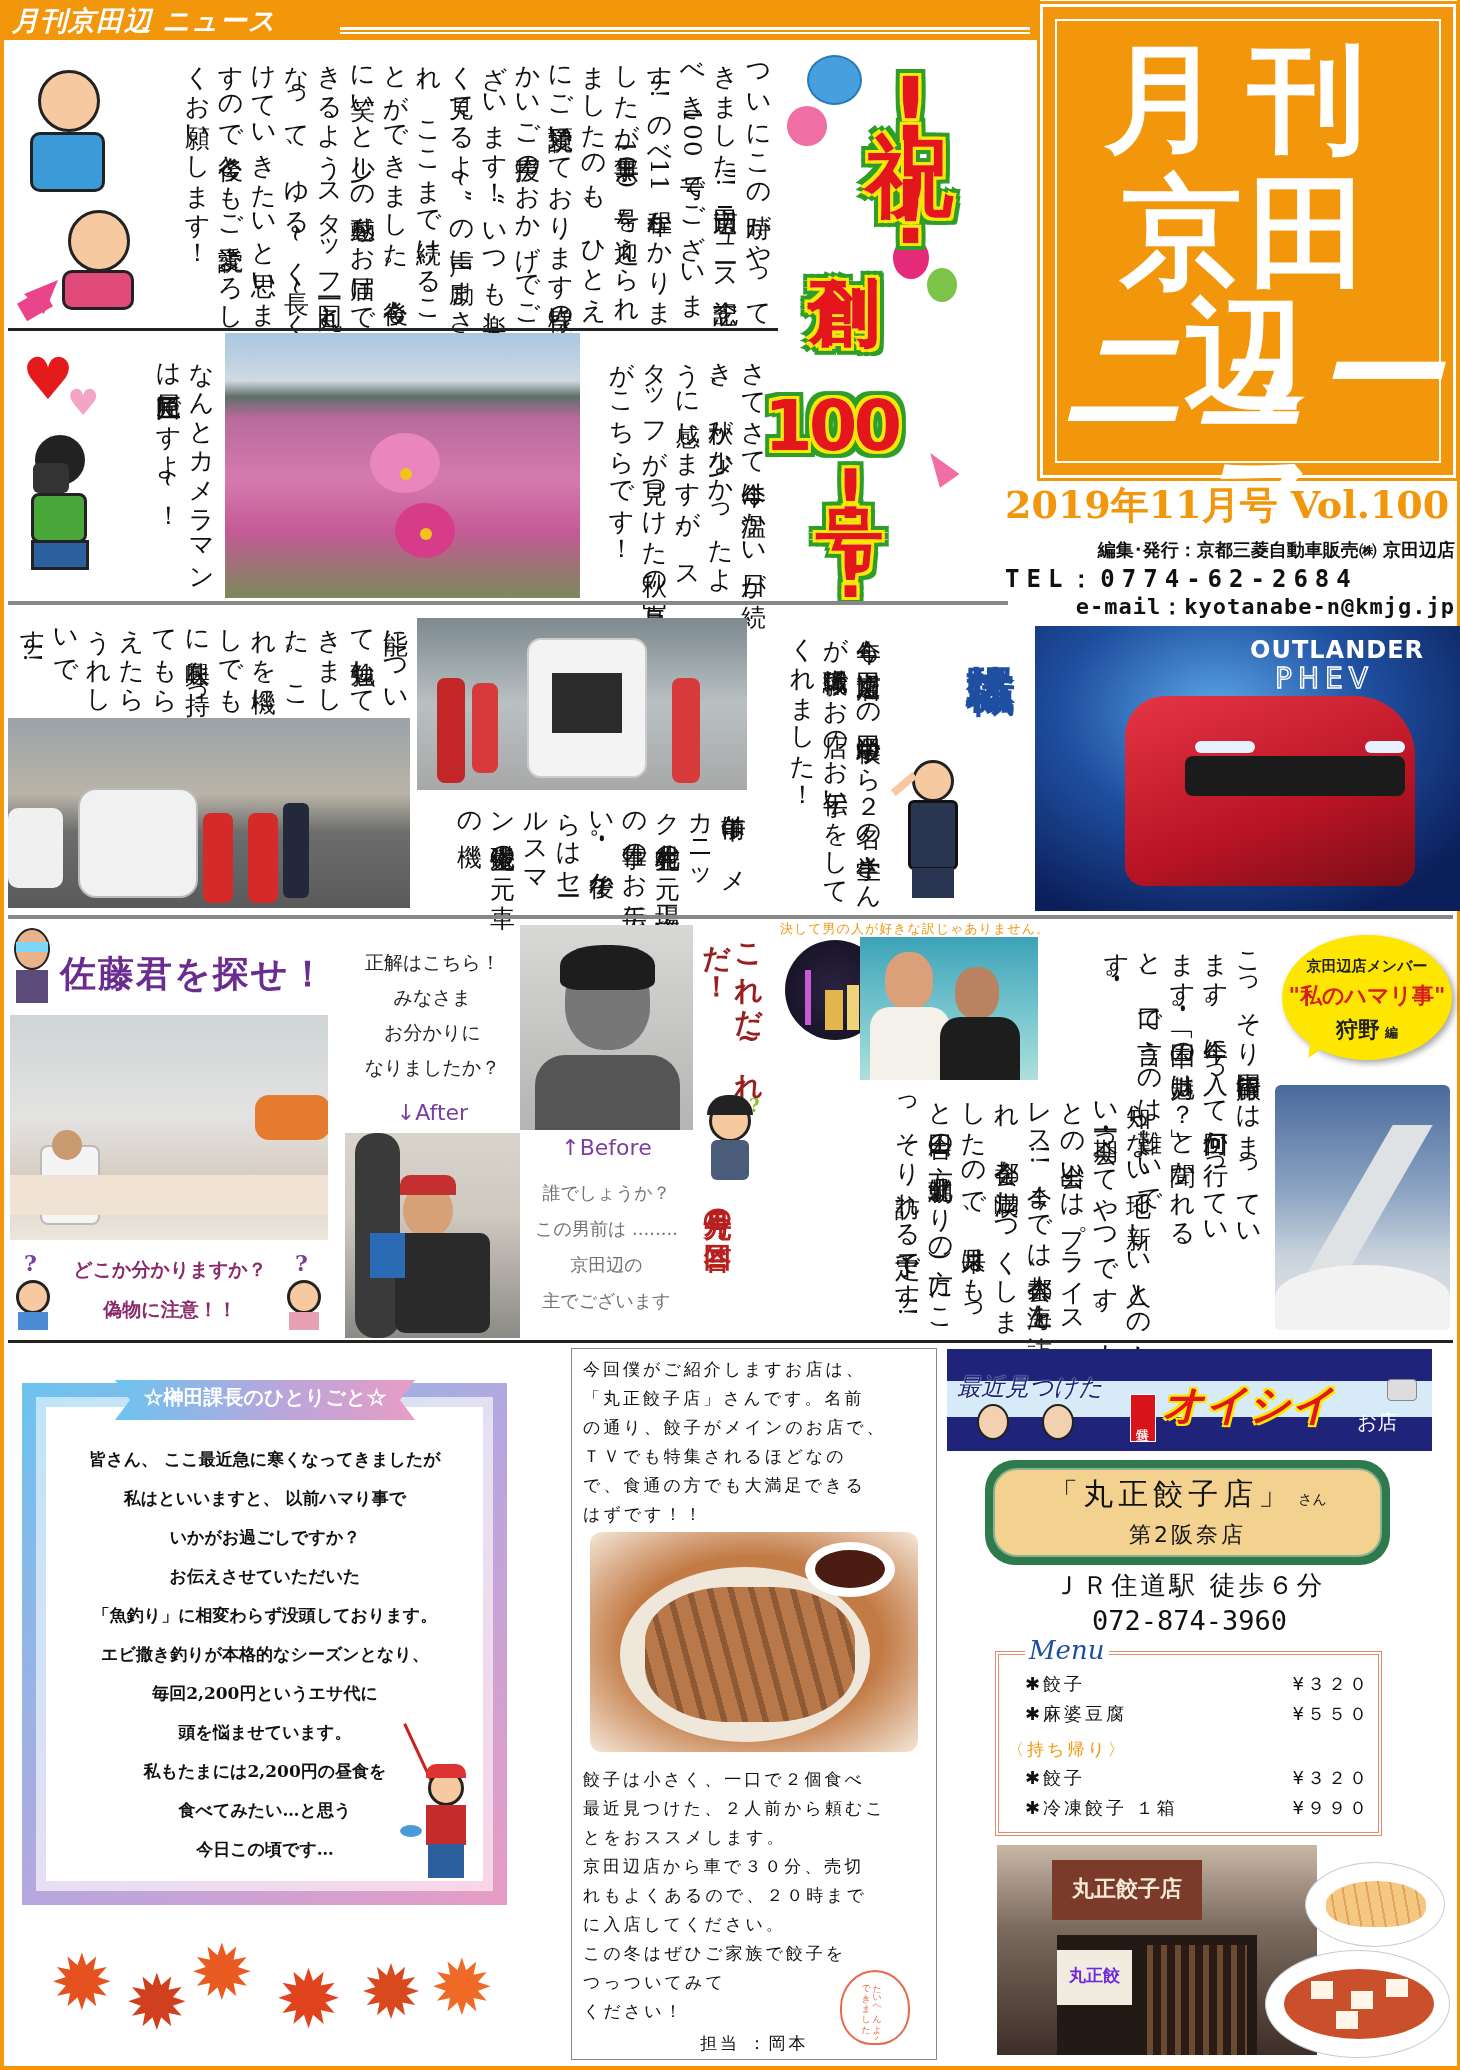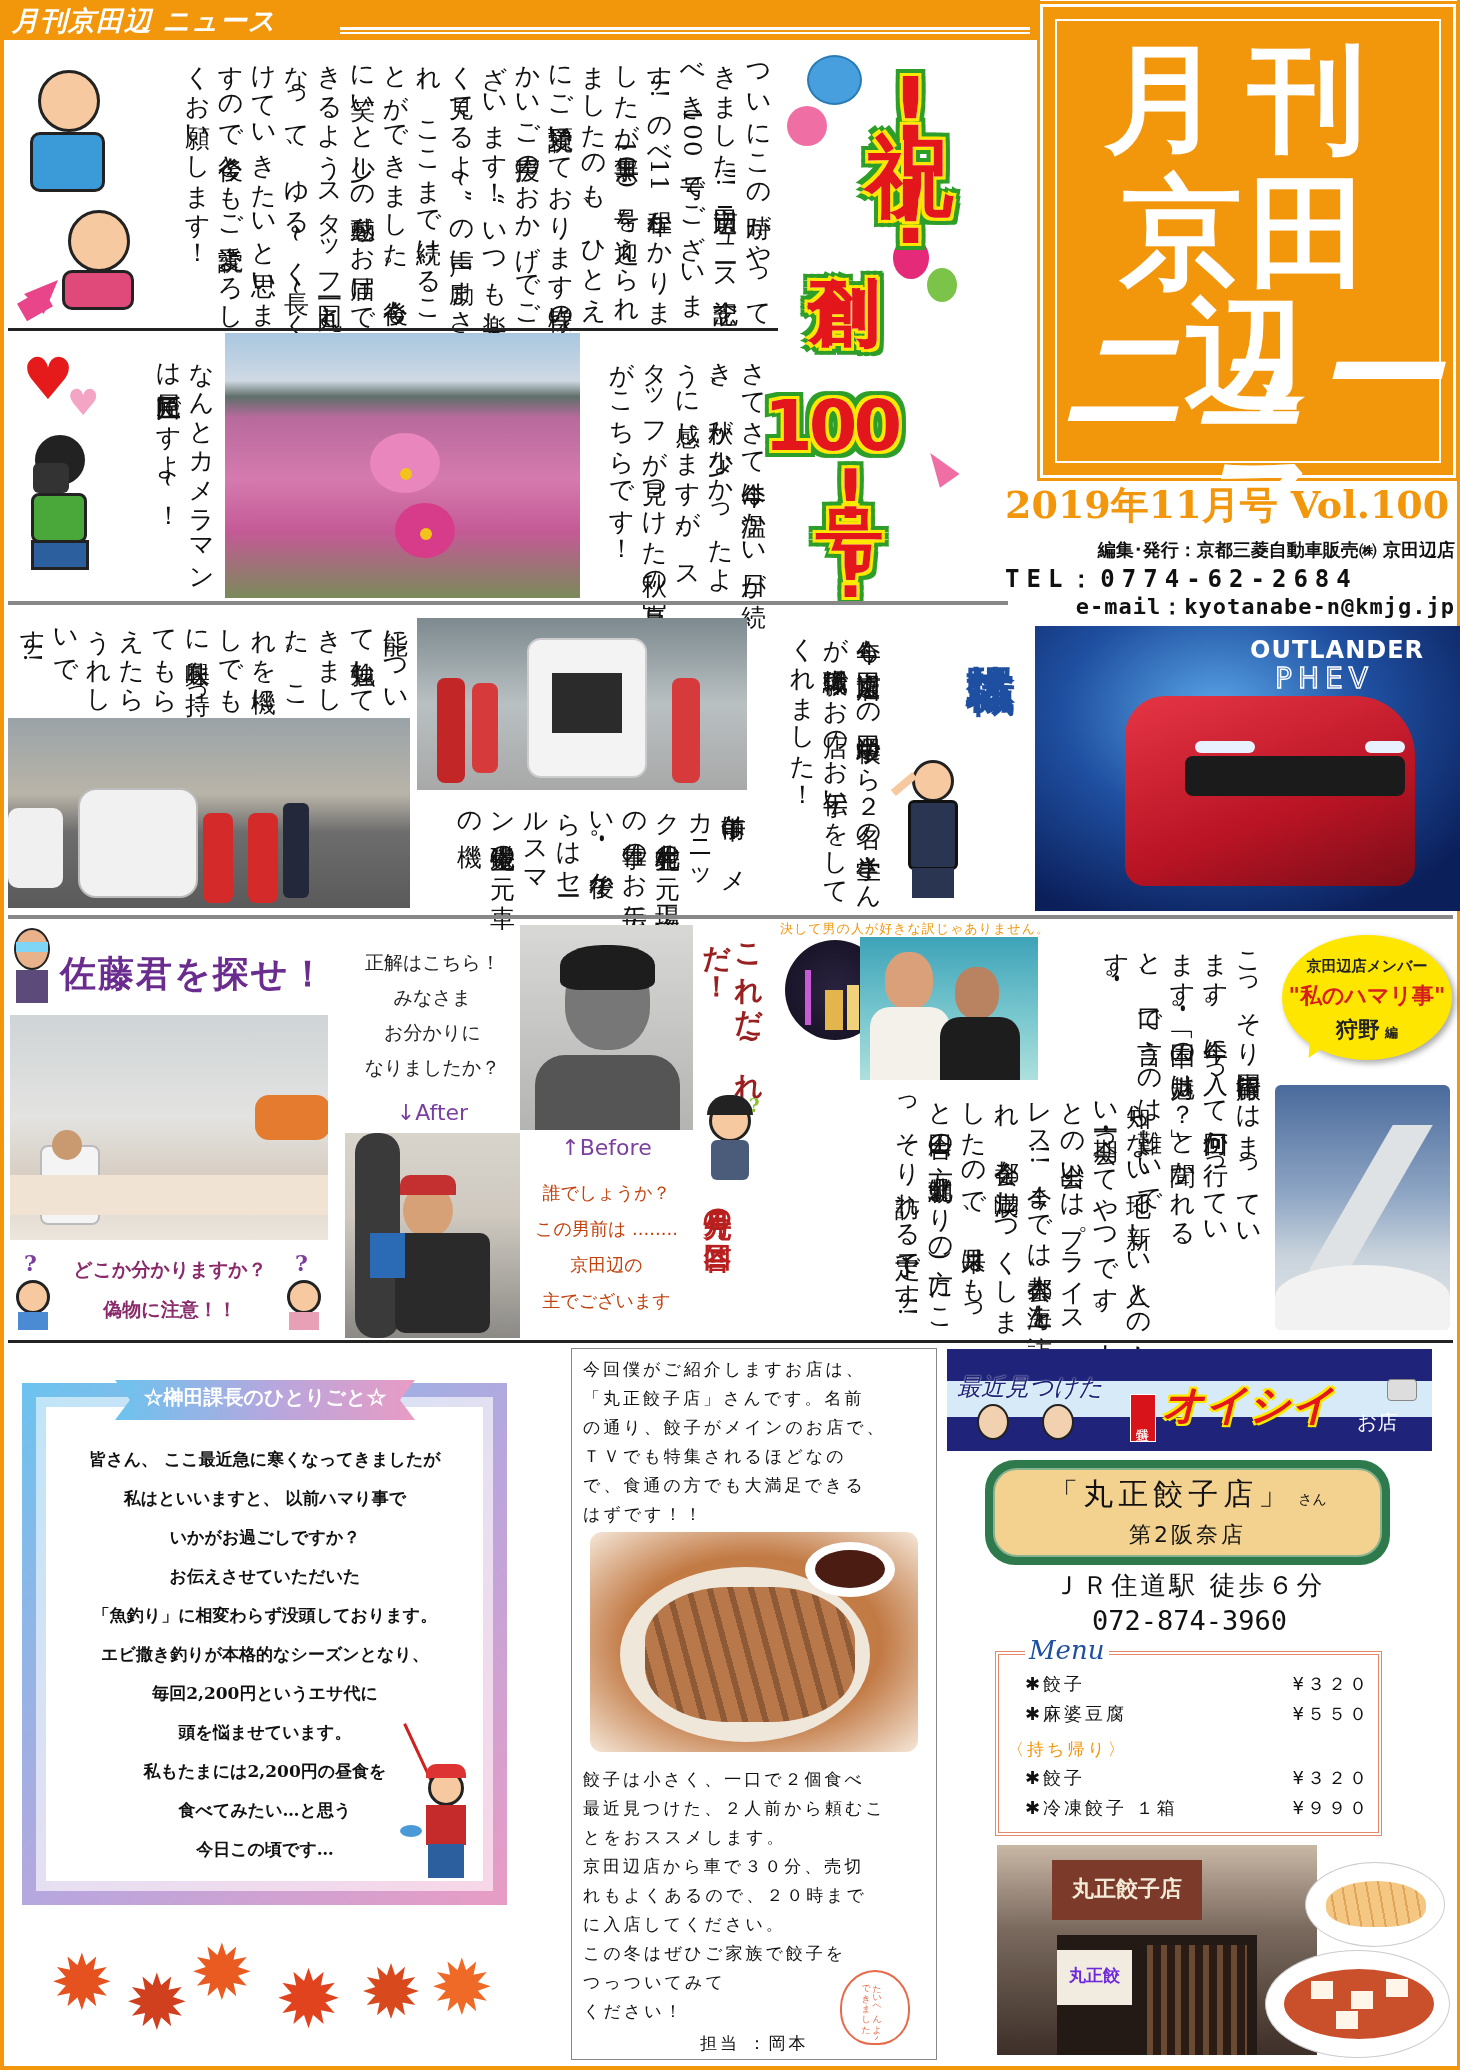--- a/index.html
+++ b/index.html
@@ -201,21 +201,21 @@
   <div class="abs" style="left:55px;top:42px;width:56px;height:20px;background:#c43030;border-radius:10px 10px 0 0;"></div>
   <div class="abs" style="left:50px;top:100px;width:95px;height:100px;background:#2a2a2a;border-radius:10px;"></div>
   <div class="abs" style="left:25px;top:100px;width:35px;height:45px;background:#2b6bb5;"></div>
 </div>
 <div class="abs photo" style="left:520px;top:925px;width:173px;height:205px;background:linear-gradient(180deg,#d8d8d6 0%,#b4b4b2 100%);">
   <div class="abs" style="left:45px;top:30px;width:85px;height:95px;border-radius:45%;background:#777;"></div>
   <div class="abs" style="left:40px;top:20px;width:95px;height:45px;border-radius:45% 45% 20% 20%;background:#1d1d1d;"></div>
   <div class="abs" style="left:15px;top:130px;width:145px;height:75px;background:#555;border-radius:30px 30px 0 0;"></div>
 </div>
 <div class="abs center caption-sans" style="left:520px;top:1135px;width:173px;font-size:22px;color:#7b3fa0;">↑Before</div>
-<div class="abs center caption-sans" style="left:520px;top:1175px;width:173px;font-size:18px;line-height:36px;color:#c2410c;">
+<div class="abs center caption-sans" style="left:520px;top:1175px;width:173px;font-size:18px;line-height:36px;color:#737373;">
   <div>誰でしょうか？</div>
   <div>この男前は ........</div>
   <div>京田辺の</div>
   <div>主でございます</div>
 </div>
 <div class="abs vert" style="left:700px;top:925px;height:200px;font-family:'DejaVu Sans',sans-serif;font-weight:bold;font-size:28px;line-height:32px;color:#9a2020;">これだ~れだ！</div>
 <div class="abs" style="left:705px;top:1095px;width:55px;height:90px;">
   <div class="abs person-head" style="left:4px;top:5px;width:42px;height:42px;"></div>
   <div class="abs" style="left:2px;top:0;width:46px;height:20px;background:#222;border-radius:22px 22px 0 0;"></div>
   <div class="abs" style="left:6px;top:45px;width:38px;height:40px;background:#4b5b7a;border-radius:6px;"></div>

